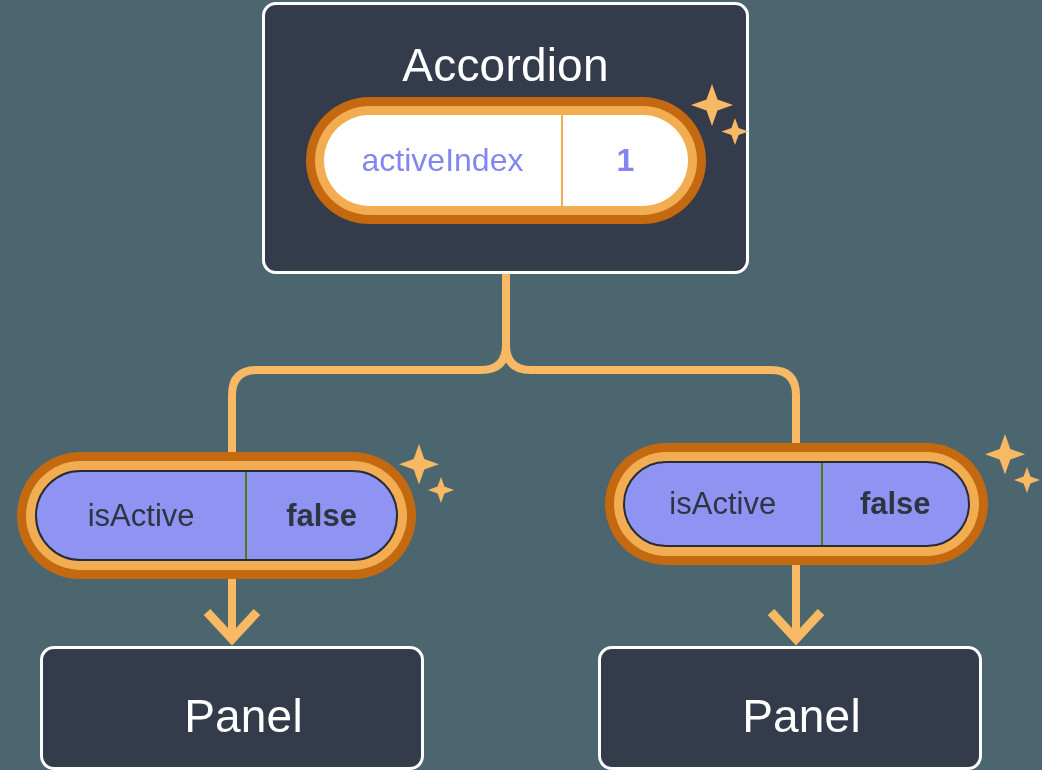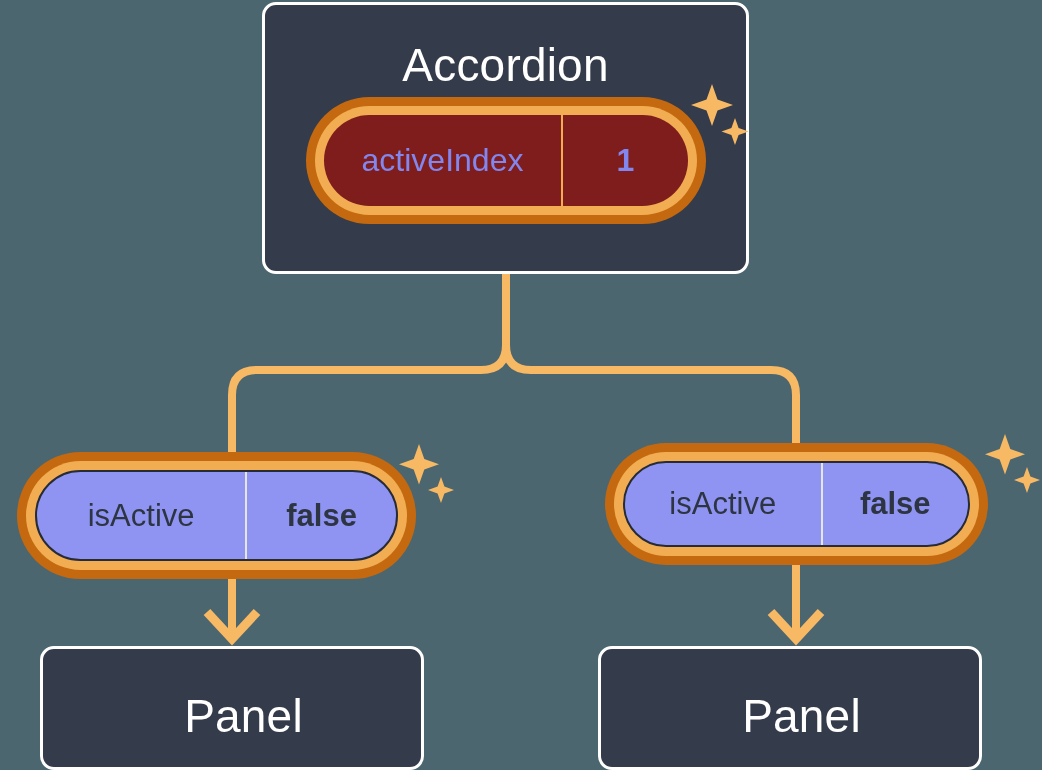--- a/index.html
+++ b/index.html
@@ -108,21 +108,21 @@
     display: flex;
     align-items: center;
     justify-content: center;
     height: 100%;
     box-sizing: border-box;
     white-space: nowrap;
   }
 
   
   .pill-dark .pill-body {
-    background: #7f1d1d;
+    background: #ffffff;
     border: 0;
   }
   .pill-dark .pill-key {
     color: #8287ef;
     font-size: 32px;
     font-weight: 400;
     flex: 0 0 237px;
   }
   .pill-dark .pill-val {
     color: #8287ef;
@@ -141,21 +141,21 @@
     color: #2e3542;
     font-size: 31px;
     font-weight: 400;
     flex: 0 0 58%;
   }
   .pill-purple .pill-val {
     color: #2e3542;
     font-size: 31px;
     font-weight: 700;
     flex: 1;
-    border-left: 2px solid #e5e5e5;
+    border-left: 2px solid #4d7c0f;
   }
 
   
   #pill-active-index {
     left: 306px;
     top: 97px;
     width: 400px;
     height: 127px;
   }
   #pill-is-active-left {

